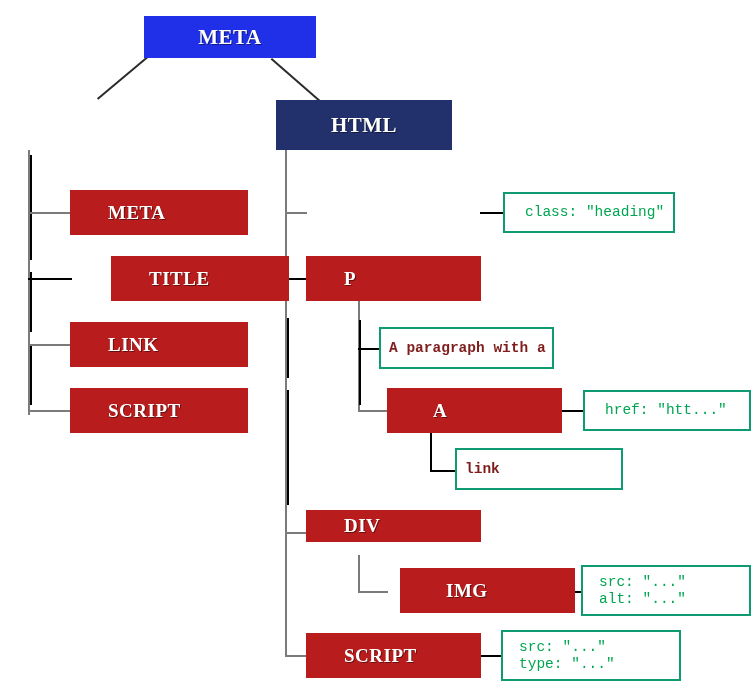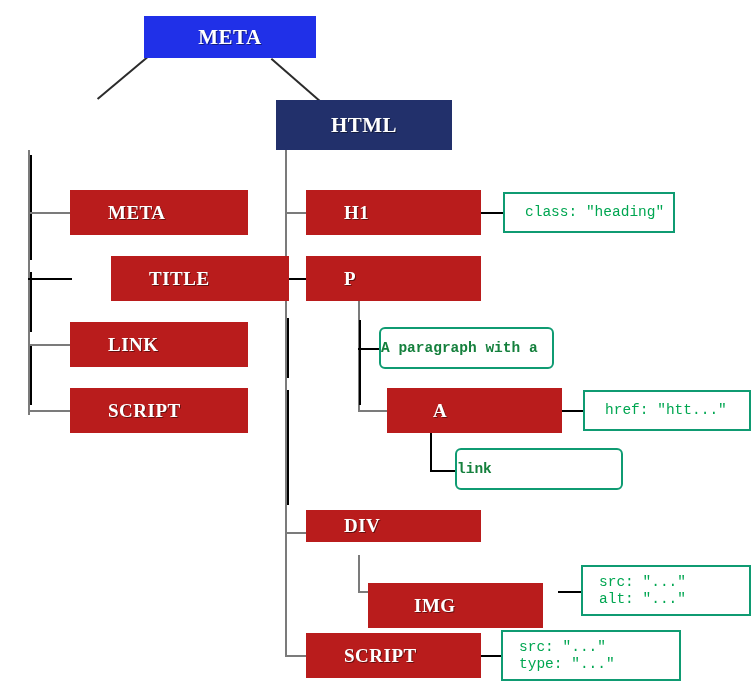--- a/index.html
+++ b/index.html
@@ -66,23 +66,23 @@
     z-index: 3;
   }
   .attrbox.attrs {
     color: #00a651;
     padding-left: 20px;
   }
   .attrbox.attrs.tight {
     padding-left: 16px;
   }
   .attrbox.textnode {
-    color: #15803d;
+    color: #7f1d1d;
+    padding-left: 8px;
     font-weight: bold;
-    border-radius: 6px;
   }
   .attrbox .line { display: block; }
 
   
   .vline, .hline, .diag {
     position: absolute;
     z-index: 1;
   }
   .vline { width: 2px; }
   .hline { height: 2px; }
@@ -152,33 +152,30 @@
   <div class="node tag" style="left:70px; top:256px; width:178px; height:45px;margin-left:41px;">
     <span class="label">TITLE</span>
   </div>
   <div class="node tag" style="left:70px; top:322px; width:178px; height:45px;">
     <span class="label">LINK</span>
   </div>
   <div class="node tag" style="left:70px; top:388px; width:178px; height:45px;">
     <span class="label">SCRIPT</span>
   </div>
 
-  <div class="node tag" style="left:306px; top:190px; width:175px; height:45px;">
-    <span class="label">H1</span>
-  </div>
   <div class="node tag" style="left:306px; top:256px; width:175px; height:45px;">
     <span class="label">P</span>
   </div>
   <div class="node tag wide" style="left:387px; top:388px; width:175px; height:45px;">
     <span class="label">A</span>
   </div>
   <div class="node tag" style="left:306px; top:510px; width:175px; height:32px;">
     <span class="label">DIV</span>
   </div>
-  <div class="node tag wide" style="left:368px; top:568px; width:175px; height:45px;margin-top:15px;">
+  <div class="node tag wide" style="left:400px; top:568px; width:175px; height:45px;">
     <span class="label">IMG</span>
   </div>
   <div class="node tag" style="left:306px; top:633px; width:175px; height:45px;">
     <span class="label">SCRIPT</span>
   </div>
 
   <div class="attrbox attrs" style="left:503px; top:192px; width:172px; height:41px;">
     <span class="line">class: "heading"</span>
   </div>
 

